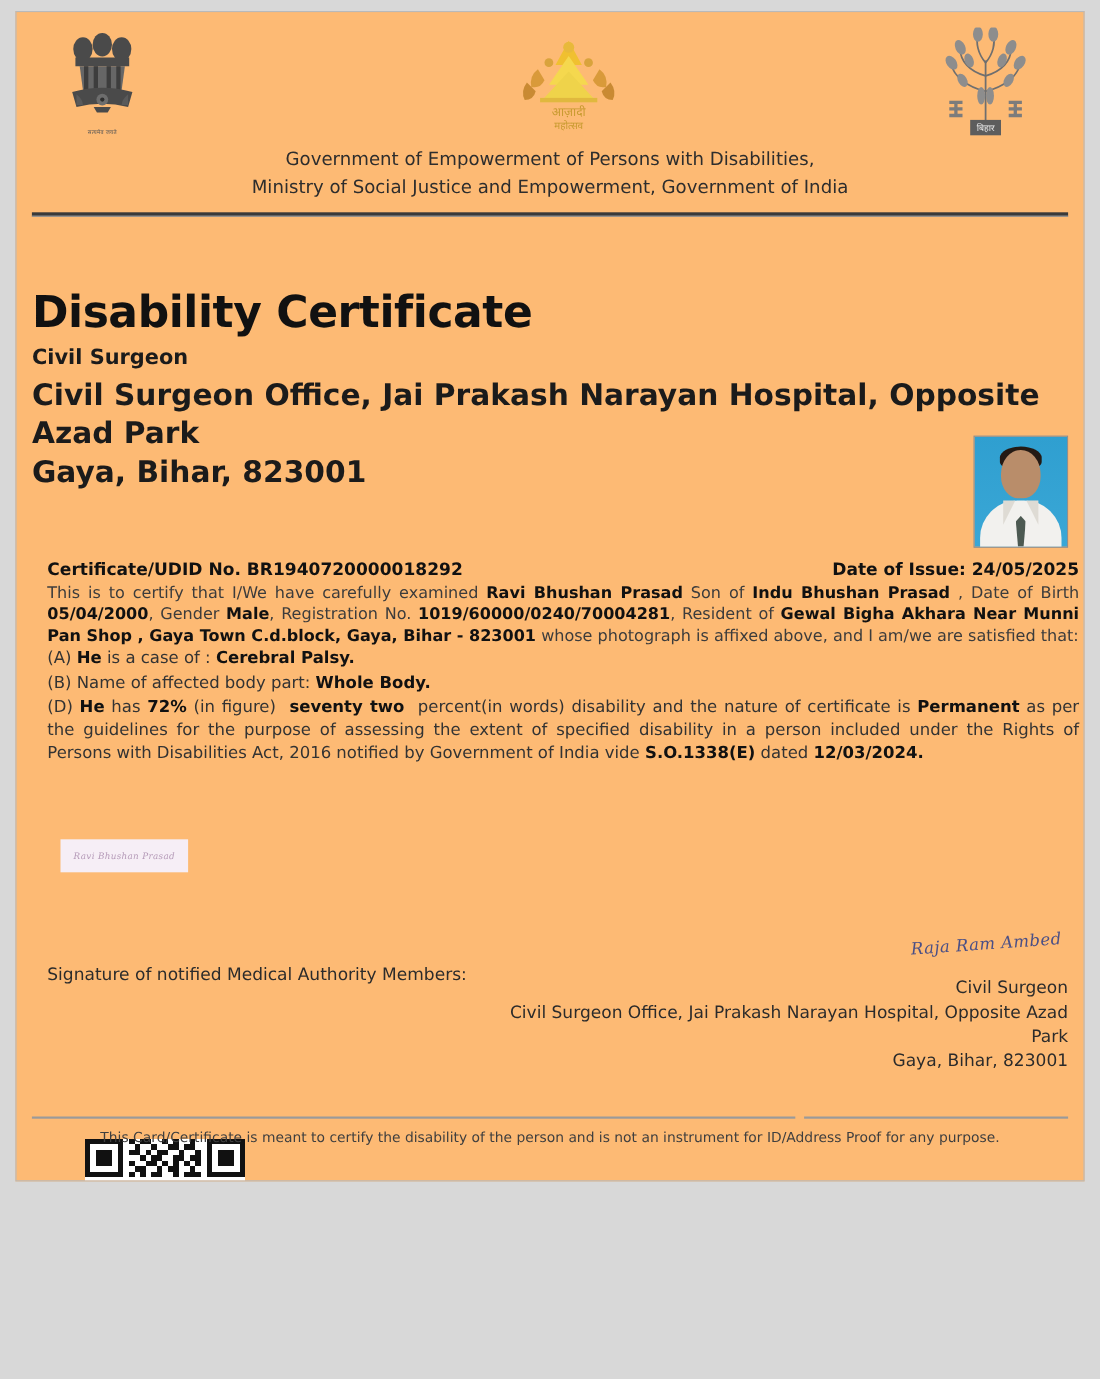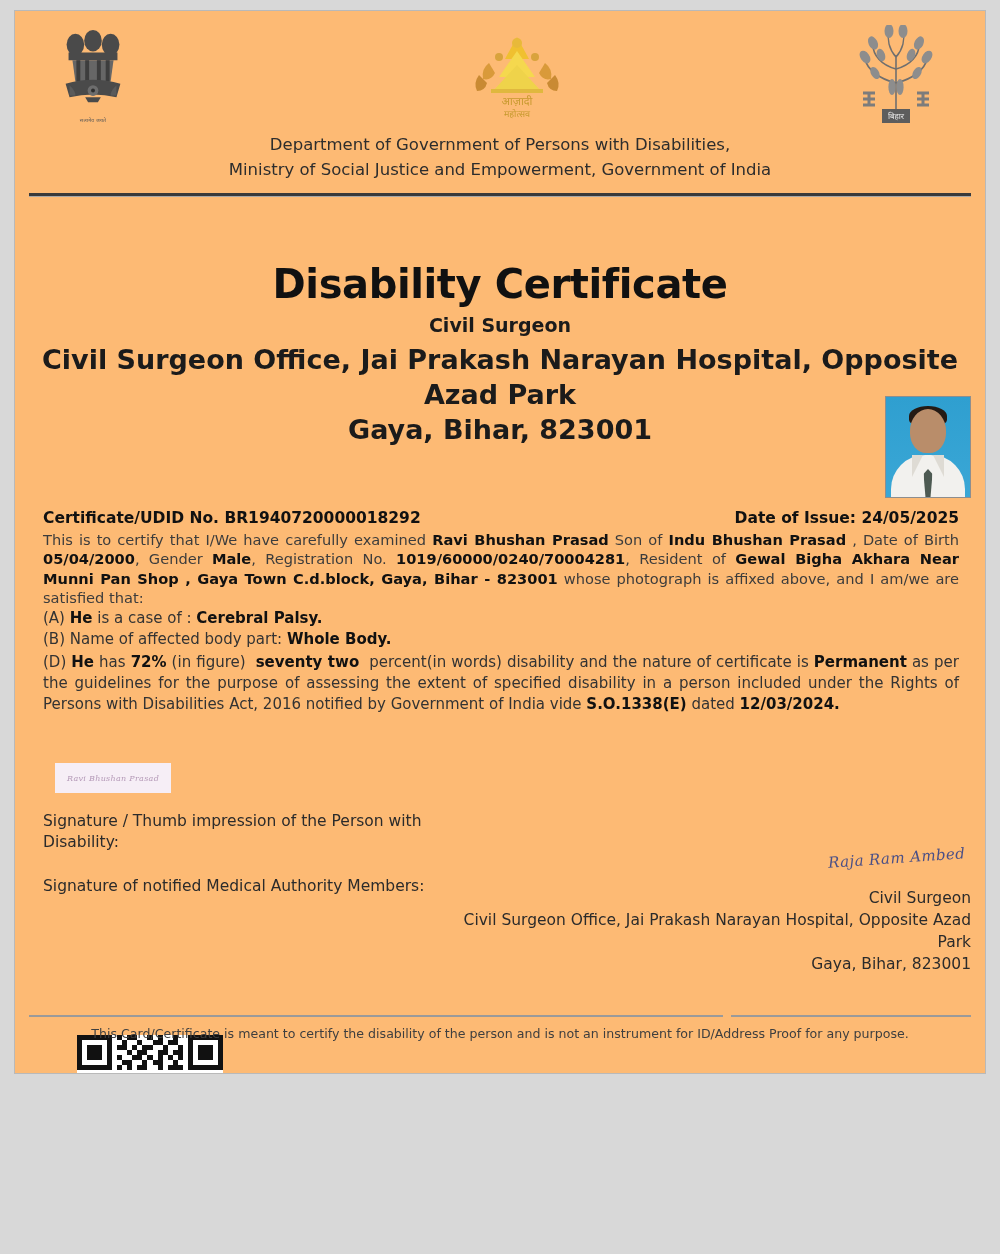--- a/index.html
+++ b/index.html
@@ -57,21 +57,20 @@
   }
   .rule-dark {
     height: 3px;
     background: #3a3a3a;
     margin: 2px 0 0 0;
     border-bottom: 1px solid #a8a8a8;
   }
 
   
   .title-block {
-    text-align: center;
     margin-top: 66px;
   }
   .cert-title {
     font-size: 40px;
     font-weight: bold;
     color: #111;
     letter-spacing: -0.4px;
     line-height: 1.05;
   }
   .cert-sub1 {
@@ -145,21 +144,21 @@
     width: 9px;
     height: 28px;
     background: #4d5a52;
     clip-path: polygon(50% 0, 100% 18%, 78% 100%, 22% 100%, 0 18%);
   }
 
   
   .body-area {
     position: absolute;
     left: 28px;
-    right: 26px;
+    right: 4px;
     top: 498px;
   }
   .idline {
     display: flex;
     justify-content: space-between;
     align-items: baseline;
     font-size: 15.5px;
     font-weight: bold;
     color: #111;
   }
@@ -356,21 +355,21 @@
           <path d="M12 74 h12 M18 68 v12 M12 68 h6 M24 80 h-6 M12 80 h6 M24 68 h-6"></path>
           <path d="M66 74 h12 M72 68 v12 M66 68 h6 M78 80 h-6 M66 80 h6 M78 68 h-6"></path>
         </g>
         <rect x="31" y="84" width="28" height="14" fill="#5d5d5d"></rect>
         <text x="45" y="94" font-family="DejaVu Sans, sans-serif" font-size="8" fill="#e8e8e8" text-anchor="middle">बिहार</text>
       </svg>
     </div>
   </div>
 
   <div class="ministry">
-    <div>Department of Government of Persons with Disabilities,</div>
+    <div>Government of Empowerment of Persons with Disabilities,</div>
     <div>Ministry of Social Justice and Empowerment, Government of India</div>
   </div>
   <div class="rule-dark"></div>
 
   <div class="title-block">
     <div class="cert-title">Disability Certificate</div>
     <div class="cert-sub1">Civil Surgeon</div>
     <div class="cert-sub2">
       <div>Civil Surgeon Office, Jai Prakash Narayan Hospital, Opposite Azad Park</div>
       <div>Gaya, Bihar, 823001</div>
@@ -437,24 +436,20 @@
       <b>Permanent</b>
       <span>as per the guidelines for the purpose of assessing the extent of specified disability in a person included under the Rights of Persons with Disabilities Act, 2016 notified by Government of India vide</span>
       <b>S.O.1338(E)</b>
       <span>dated</span>
       <b>12/03/2024.</b>
     </div>
   </div>
 
   <div class="person-sign">Ravi Bhushan Prasad</div>
 
-  <div class="sig-label">
-    <div>Signature / Thumb impression of the Person with</div>
-    <div>Disability:</div>
-  </div>
 
   <div class="auth-label">Signature of notified Medical Authority Members:</div>
 
   <div class="doctor-sign">Raja Ram Ambed</div>
 
   <div class="auth-block">
     <div>Civil Surgeon</div>
     <div>Civil Surgeon Office, Jai Prakash Narayan Hospital, Opposite Azad</div>
     <div>Park</div>
     <div>Gaya, Bihar, 823001</div>

